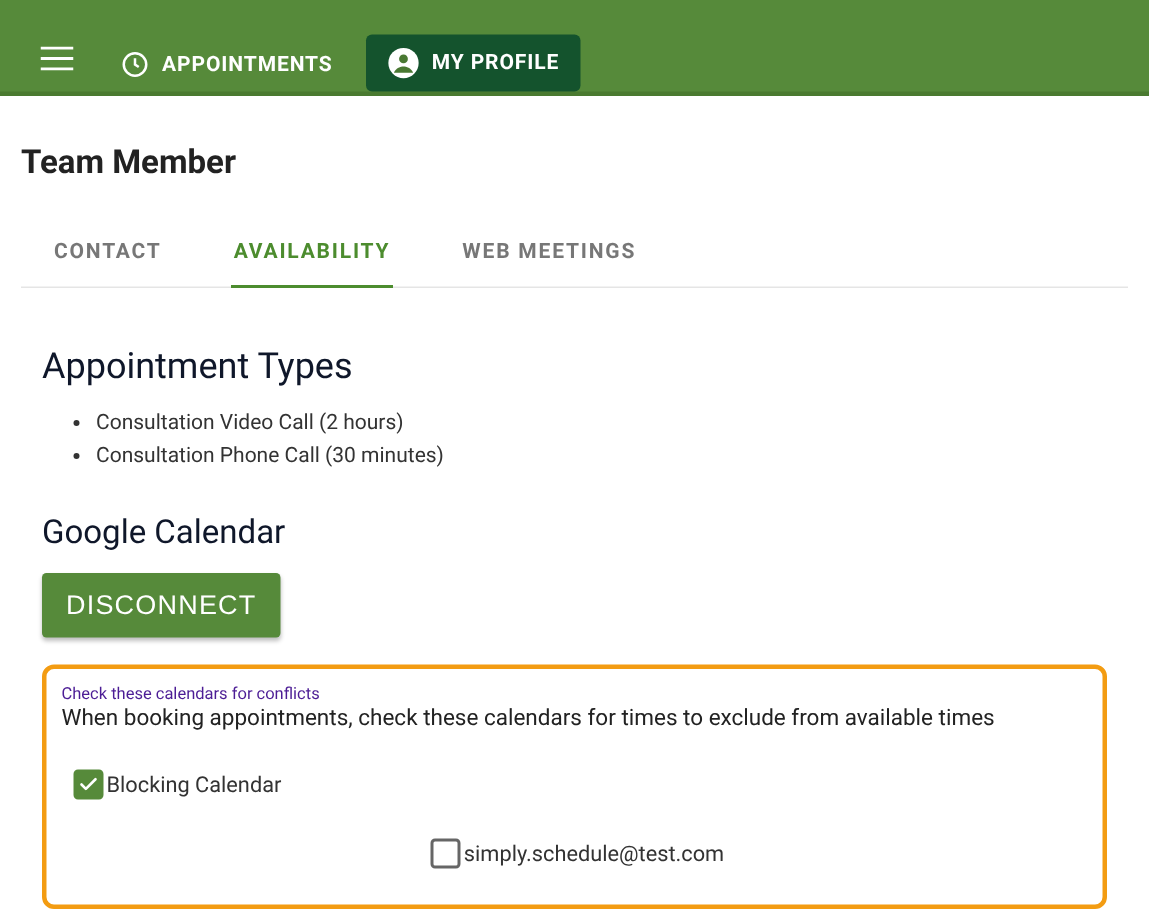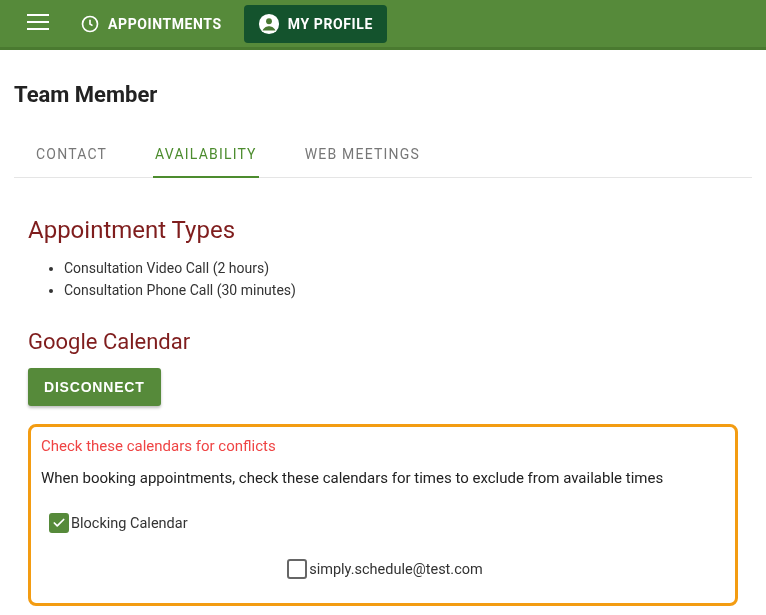--- a/index.html
+++ b/index.html
@@ -1,21 +1,21 @@
 <!DOCTYPE html>
 <html><head>
 <meta charset="utf-8">
 <style>
   * { box-sizing: border-box; margin: 0; padding: 0; }
   html, body { width: 766px; height: 615px; font-family: "Roboto", "Helvetica Neue", Arial, sans-serif; background: #fff; color: #212121; }
   .topbar {
     background: #568a3a;
-    height: 50px;
+    height: 64px;
     display: flex;
-    align-items: center;
+    align-items: flex-end;
     padding: 0 18px;
     gap: 8px;
     border-bottom: 3px solid #4a7a30;
   }
   .hamburger {
     width: 40px; height: 40px;
     display: flex; align-items: center; justify-content: center;
     cursor: pointer;
     border-radius: 4px;
   }
@@ -46,65 +46,65 @@
   .tabs {
     display: flex;
     gap: 44px;
     border-bottom: 1px solid #e5e5e5;
     padding: 0 20px;
     margin-bottom: 38px;
   }
   .tab {
     padding: 10px 2px 14px 2px;
     font-size: 14px;
-    font-weight: 400;
+    font-weight: 700;
     letter-spacing: 1.2px;
     color: #777;
     cursor: pointer;
     position: relative;
     top: 1px;
     text-align: center;
   }
   .tab.active {
     color: #4c8c2e;
     border-bottom: 2px solid #4c8c2e;
   }
   .content { padding: 0 14px; }
   .section-title {
     font-size: 24px;
     font-weight: 400;
-    color: #7f1d1d;
+    color: #0f172a;
     margin-bottom: 14px;
   }
   .section-title-2 {
     font-size: 22px;
     font-weight: 400;
     margin-top: 28px;
   }
   ul.types { list-style: disc; padding-left: 36px; }
   ul.types li { font-size: 14px; color: #333; line-height: 1.55; }
   .btn {
     background: #568a3a;
     color: #fff;
     border: none;
     padding: 11px 16px;
-    font-size: 14px;
-    font-weight: 700;
+    font-size: 18px;
+    font-weight: 400;
     letter-spacing: 0.8px;
     border-radius: 3px;
     cursor: pointer;
     box-shadow: 0 2px 3px rgba(0,0,0,0.25);
   }
   .callout {
     border: 3px solid #f39c12;
     border-radius: 8px;
     margin-top: 18px;
     padding: 10px 10px 18px 10px;
   }
-  .callout-title { font-size: 15px; margin-bottom: 14px; color: #ef4444; }
+  .callout-title { font-size: 11px; color: #4c1d95; }
   .callout-desc { font-size: 15px; margin-bottom: 20px; color: #222; }
   .check-row {
     display: flex; align-items: center; gap: 2px;
     padding: 6px 4px 6px 8px;
     margin-bottom: 14px;
   }
   .check-row:last-child { margin-bottom: 0; justify-content: center; }
   .chk {
     width: 20px; height: 20px;
     border: 2px solid #666;

